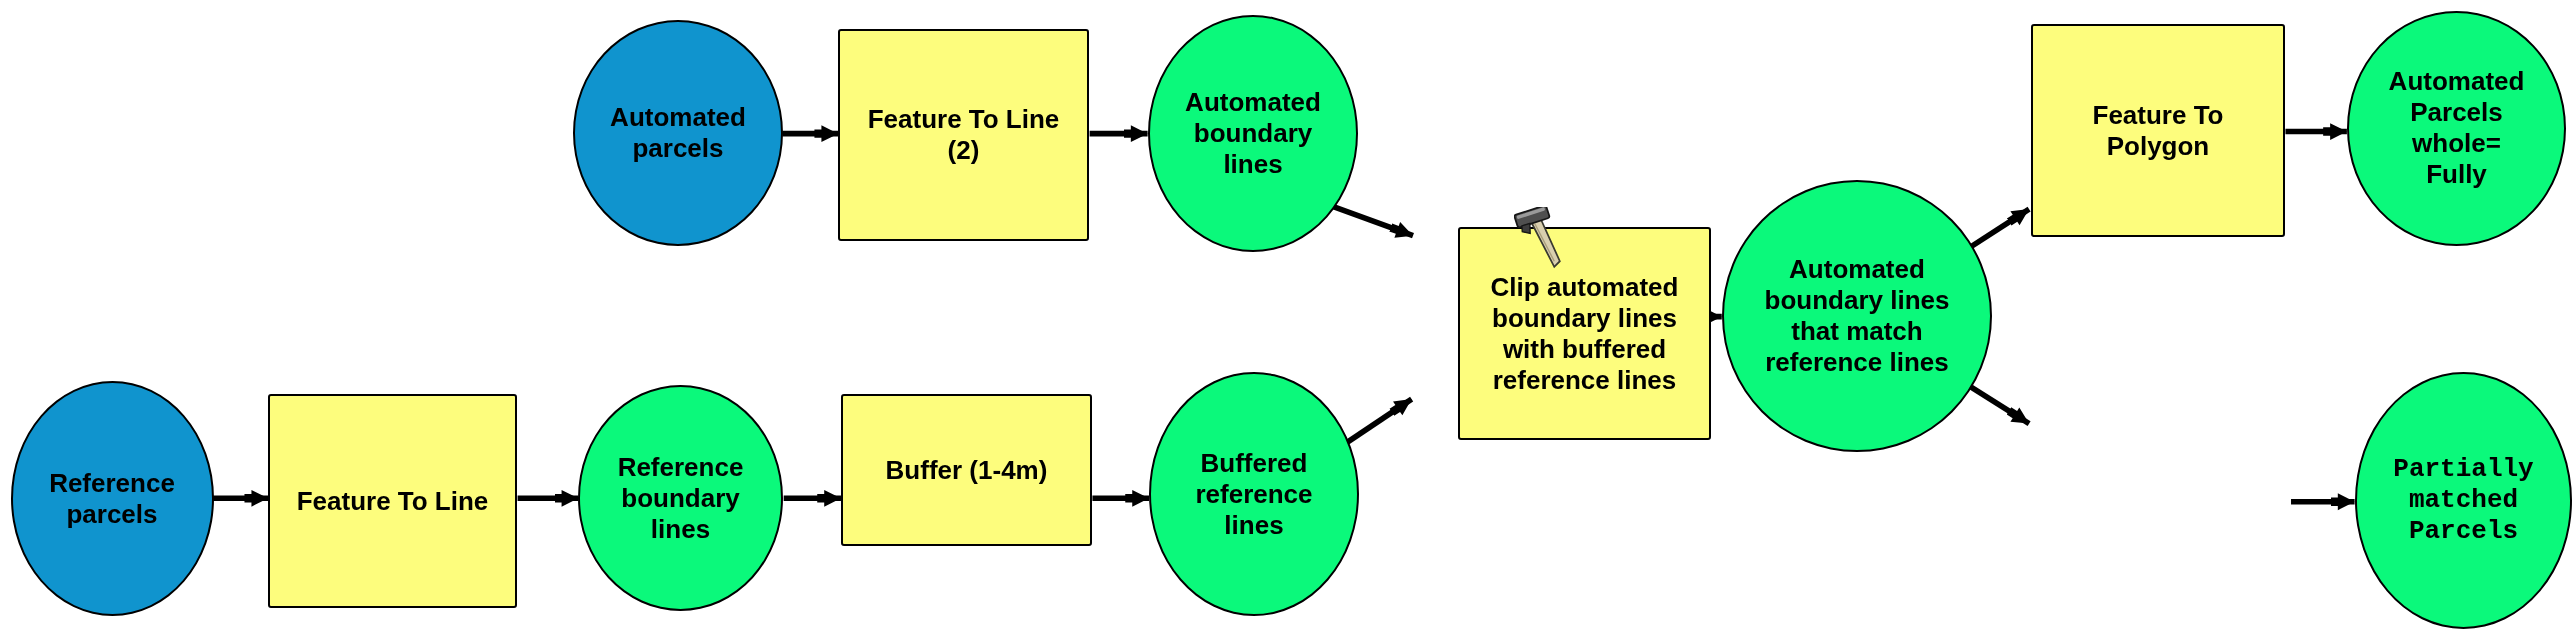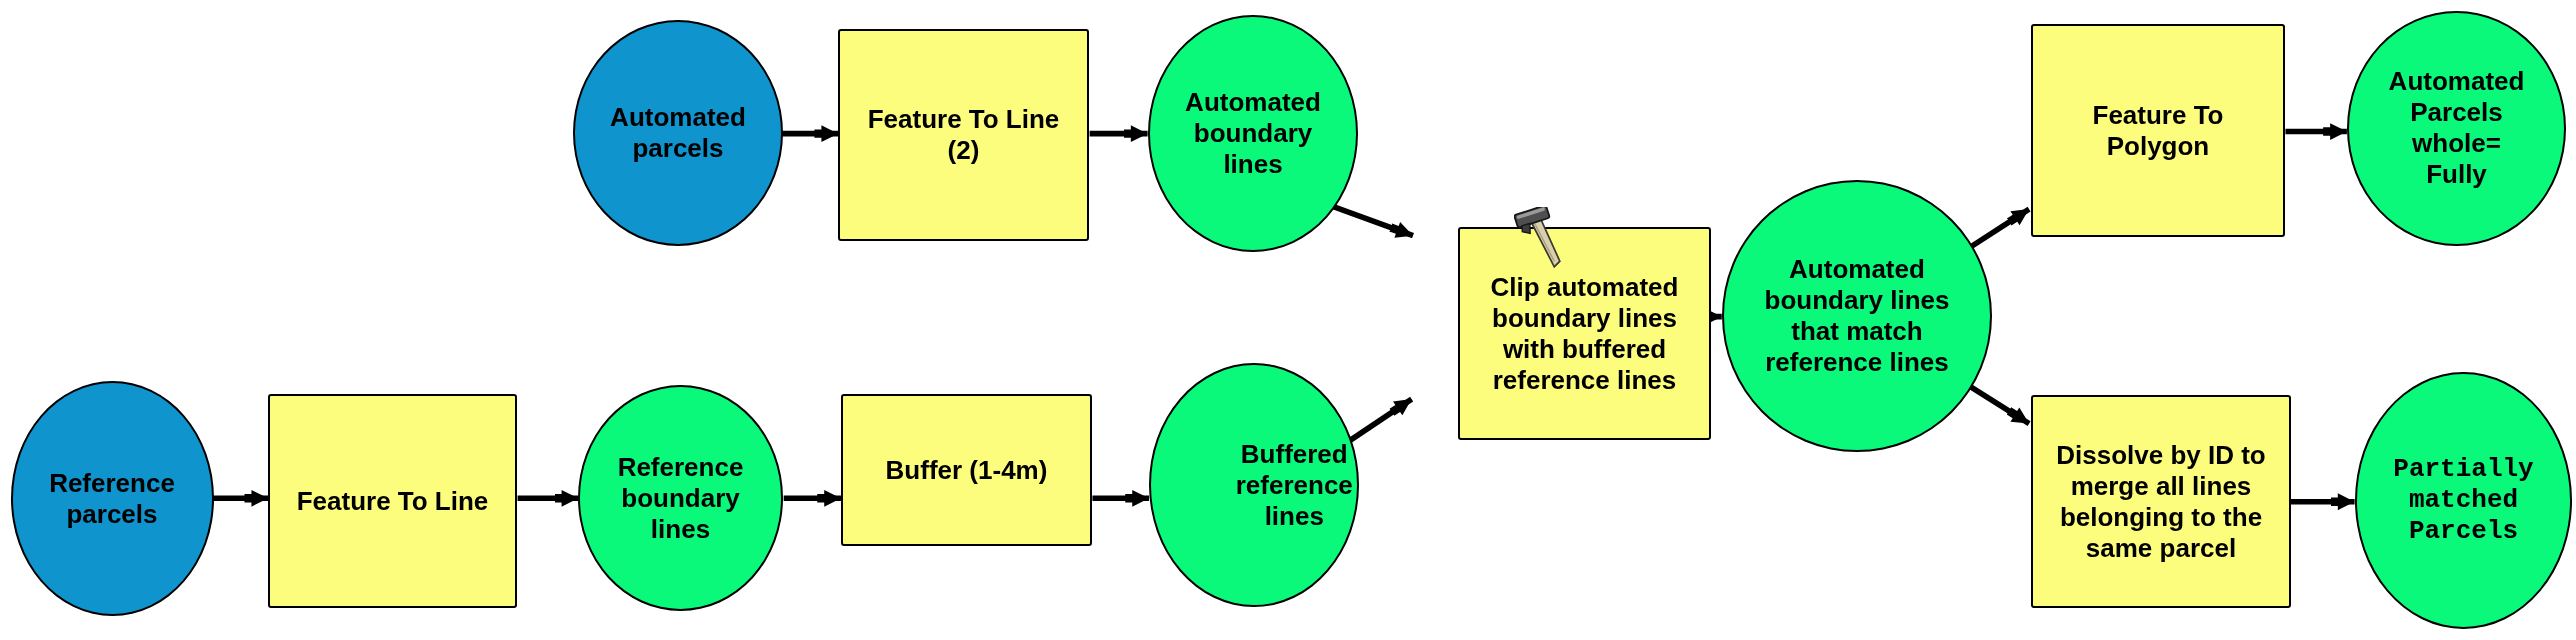--- a/index.html
+++ b/index.html
@@ -29,21 +29,21 @@
   }
   .node.input{background:var(--c-input,#1094ce);border-radius:50%;}
   .node.output{background:var(--c-output,#0bf97b);border-radius:50%;}
   .node.process{background:var(--c-process,#fdfd7d);border-radius:3px;}
 
   
   .n-reference-parcels           {left:10.5px;   top:381px; width:203px; height:235px;}
   .n-feature-to-line             {left:268px;  top:394px; width:249px; height:214px;}
   .n-reference-boundary-lines    {left:578px;  top:385px; width:205px; height:226px;}
   .n-buffer-1-4m                 {left:841px; top:394px; width:251px; height:152px;}
-  .n-buffered-reference-lines    {left:1149px; top:363px; width:210px; height:244px;justify-content:flex-end;}
+  .n-buffered-reference-lines    {left:1149px; top:372px; width:210px; height:244px;}
   .n-automated-parcels           {left:573px;  top:20px;  width:210px; height:226px;}
   .n-feature-to-line-2           {left:838px; top:29px;  width:251px; height:212px;}
   .n-automated-boundary-lines    {left:1148px; top:15.4px;  width:210px; height:237px;}
   .n-clip-automated              {left:1414px; top:227px; width:253px; height:213px;margin-left:44px;}
   .n-matched-lines               {left:1722px; top:180px; width:270px; height:272px;}
   .n-feature-to-polygon          {left:2031px; top:24.4px;  width:254px; height:213px;}
   .n-automated-parcels-whole     {left:2347px; top:10.5px;  width:219px; height:235px;}
   .n-dissolve-by-id              {left:2031px; top:395px; width:260px; height:213px;}
   .n-partially-matched-parcels   {left:2355px; top:372px; width:217px; height:257px;font-family:Liberation Mono, monospace;}
 
@@ -123,26 +123,20 @@
   <div class="node process n-feature-to-polygon">
     <span>Feature To
 Polygon</span>
   </div>
   <div class="node output n-automated-parcels-whole">
     <span>Automated
 Parcels
 whole=
 Fully</span>
   </div>
-  <div class="node process n-dissolve-by-id">
-    <span>Dissolve by ID to
-merge all lines
-belonging to the
-same parcel</span>
-  </div>
   <div class="node output n-partially-matched-parcels">
     <span>Partially
 matched
 Parcels</span>
   </div>
 
   <svg class="cursor" viewBox="0 0 72 92" xmlns="http://www.w3.org/2000/svg">
 
     <polygon points="24,20 38,16 66,78 58,86" fill="#d9cfae" stroke="#3a3a30" stroke-width="2.5"></polygon>
     <line x1="30" y1="24" x2="58" y2="78" stroke="#a99e7c" stroke-width="2"></line>

